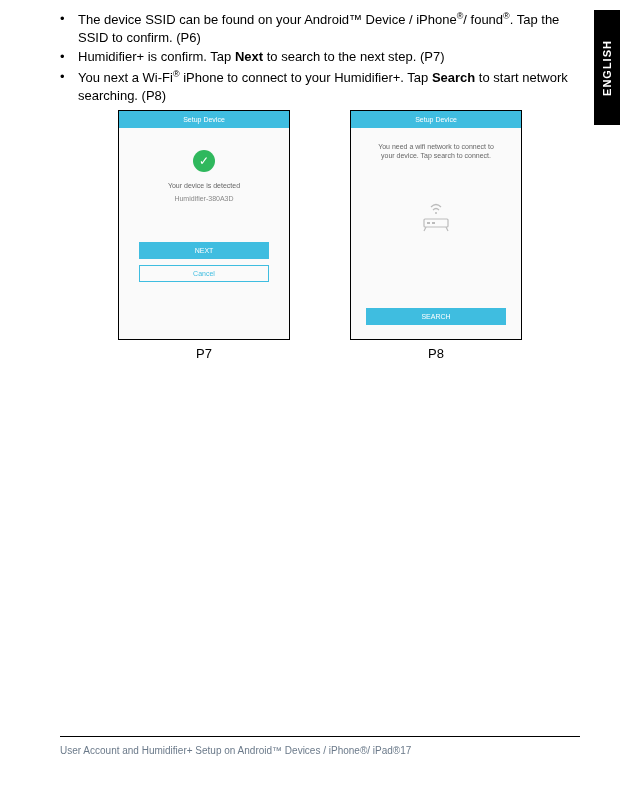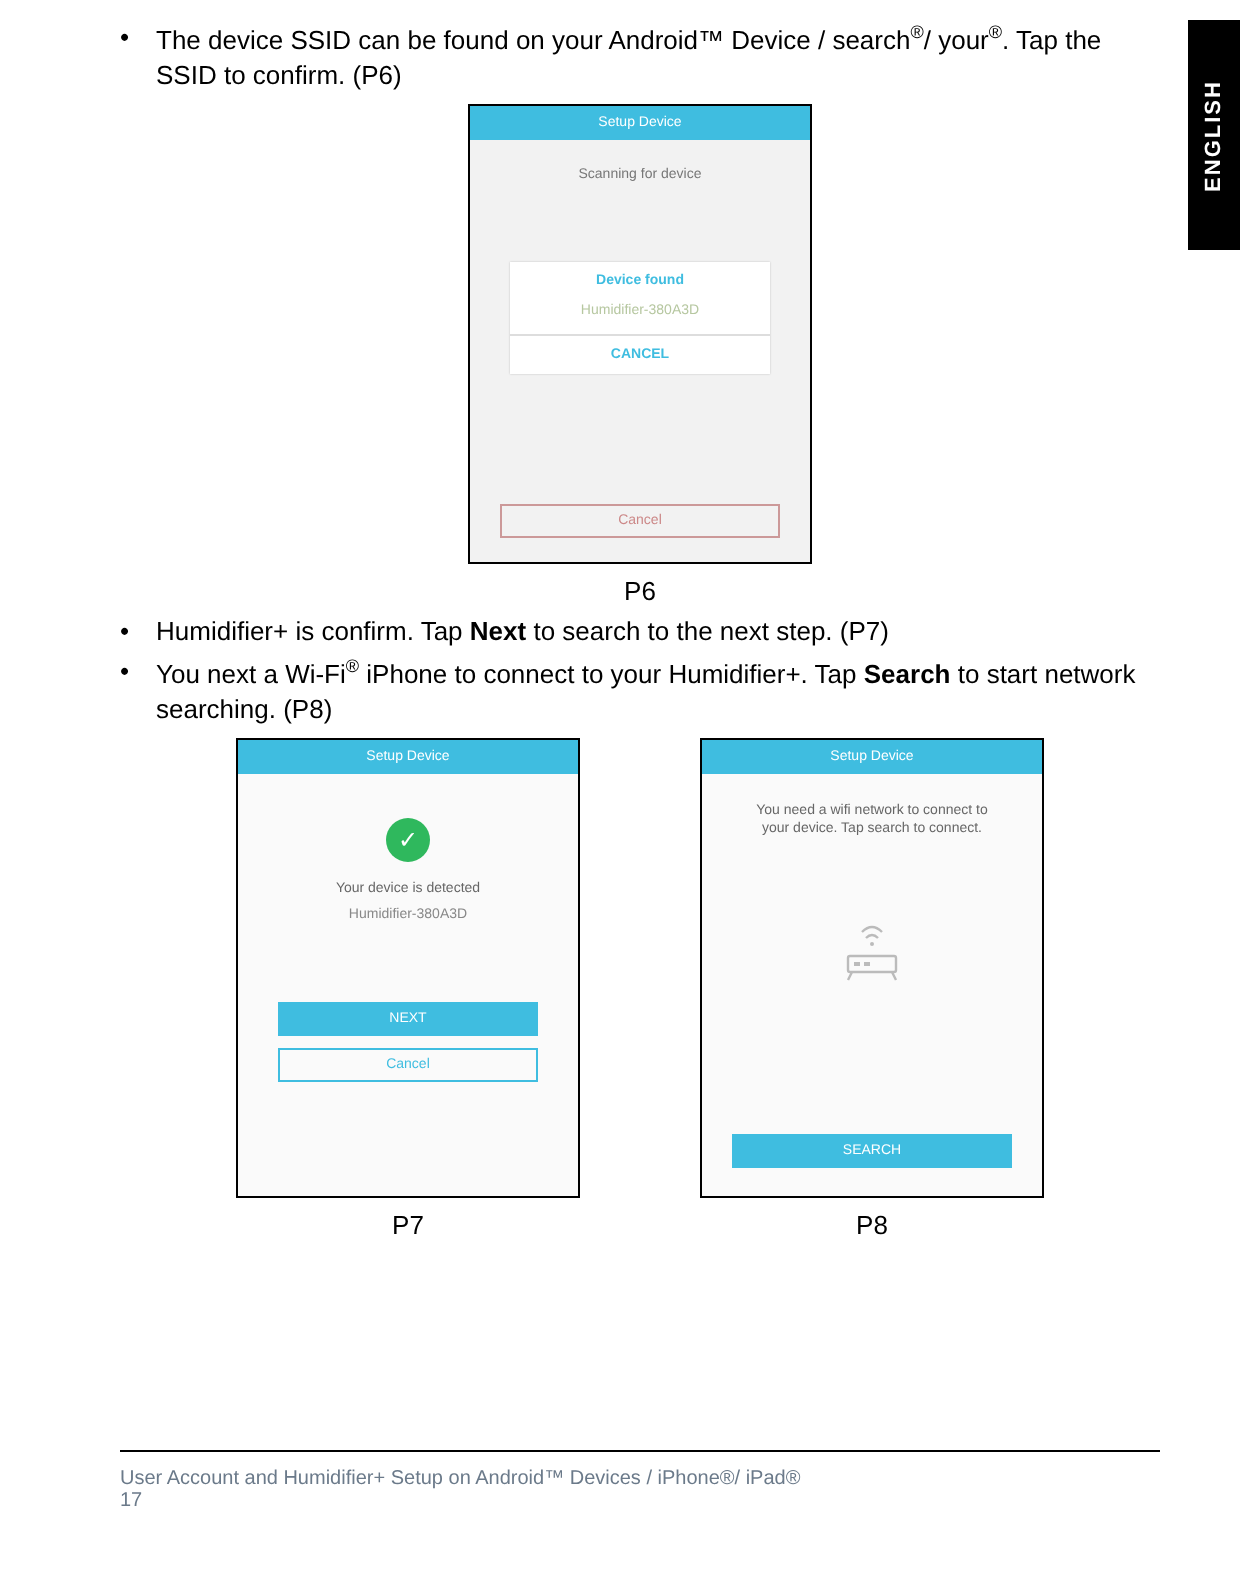--- a/index.html
+++ b/index.html
@@ -163,56 +163,38 @@
     position: absolute;
     bottom: 30px;
     left: 60px;
     right: 40px;
     border-top: 1px solid #000;
     padding-top: 8px;
     display: flex;
     justify-content: flex-start;
     font-size: 10px;
     color: #6b7a8a;
-    flex-direction: column;
   }
 </style>
 </head>
 <body>
 
 <div class="lang-tab">
     <span>ENGLISH</span>
   </div>
 
 <div class="page">
 
   <div class="bullet-row">
     <div class="bullet-mark">•</div>
     <div class="bullet-text">
-      <span>The device SSID can be found on your Android™ Device / search</span><sup>®</sup><span>/ your</span><sup>®</sup><span>. Tap the SSID to confirm. (P6)</span>
-    </div>
-  </div>
-
-  <div class="figrow">
-    <div class="fig">
-      <div class="phone">
-        <div class="ph-header">Setup Device</div>
-        <div class="ph-body p6-body">
-          <div class="p6-scan">Scanning for device</div>
-          <div class="p6-modal">
-            <div class="found">Device found</div>
-            <div class="ssid">Humidifier-380A3D</div>
-            <div class="mcancel">CANCEL</div>
-          </div>
-          <div class="p6-cancel-bar">Cancel</div>
-        </div>
-      </div>
-      <div class="fig-label">P6</div>
-    </div>
-  </div>
+      <span>The device SSID can be found on your Android™ Device / iPhone</span><sup>®</sup><span>/ found</span><sup>®</sup><span>. Tap the SSID to confirm. (P6)</span>
+    </div>
+  </div>
+
 
   <div class="bullet-row">
     <div class="bullet-mark">•</div>
     <div class="bullet-text">
       <span>Humidifier+ is confirm. Tap </span><b>Next</b><span> to search to the next step. (P7)</span>
     </div>
   </div>
 
   <div class="bullet-row">
     <div class="bullet-mark">•</div>

